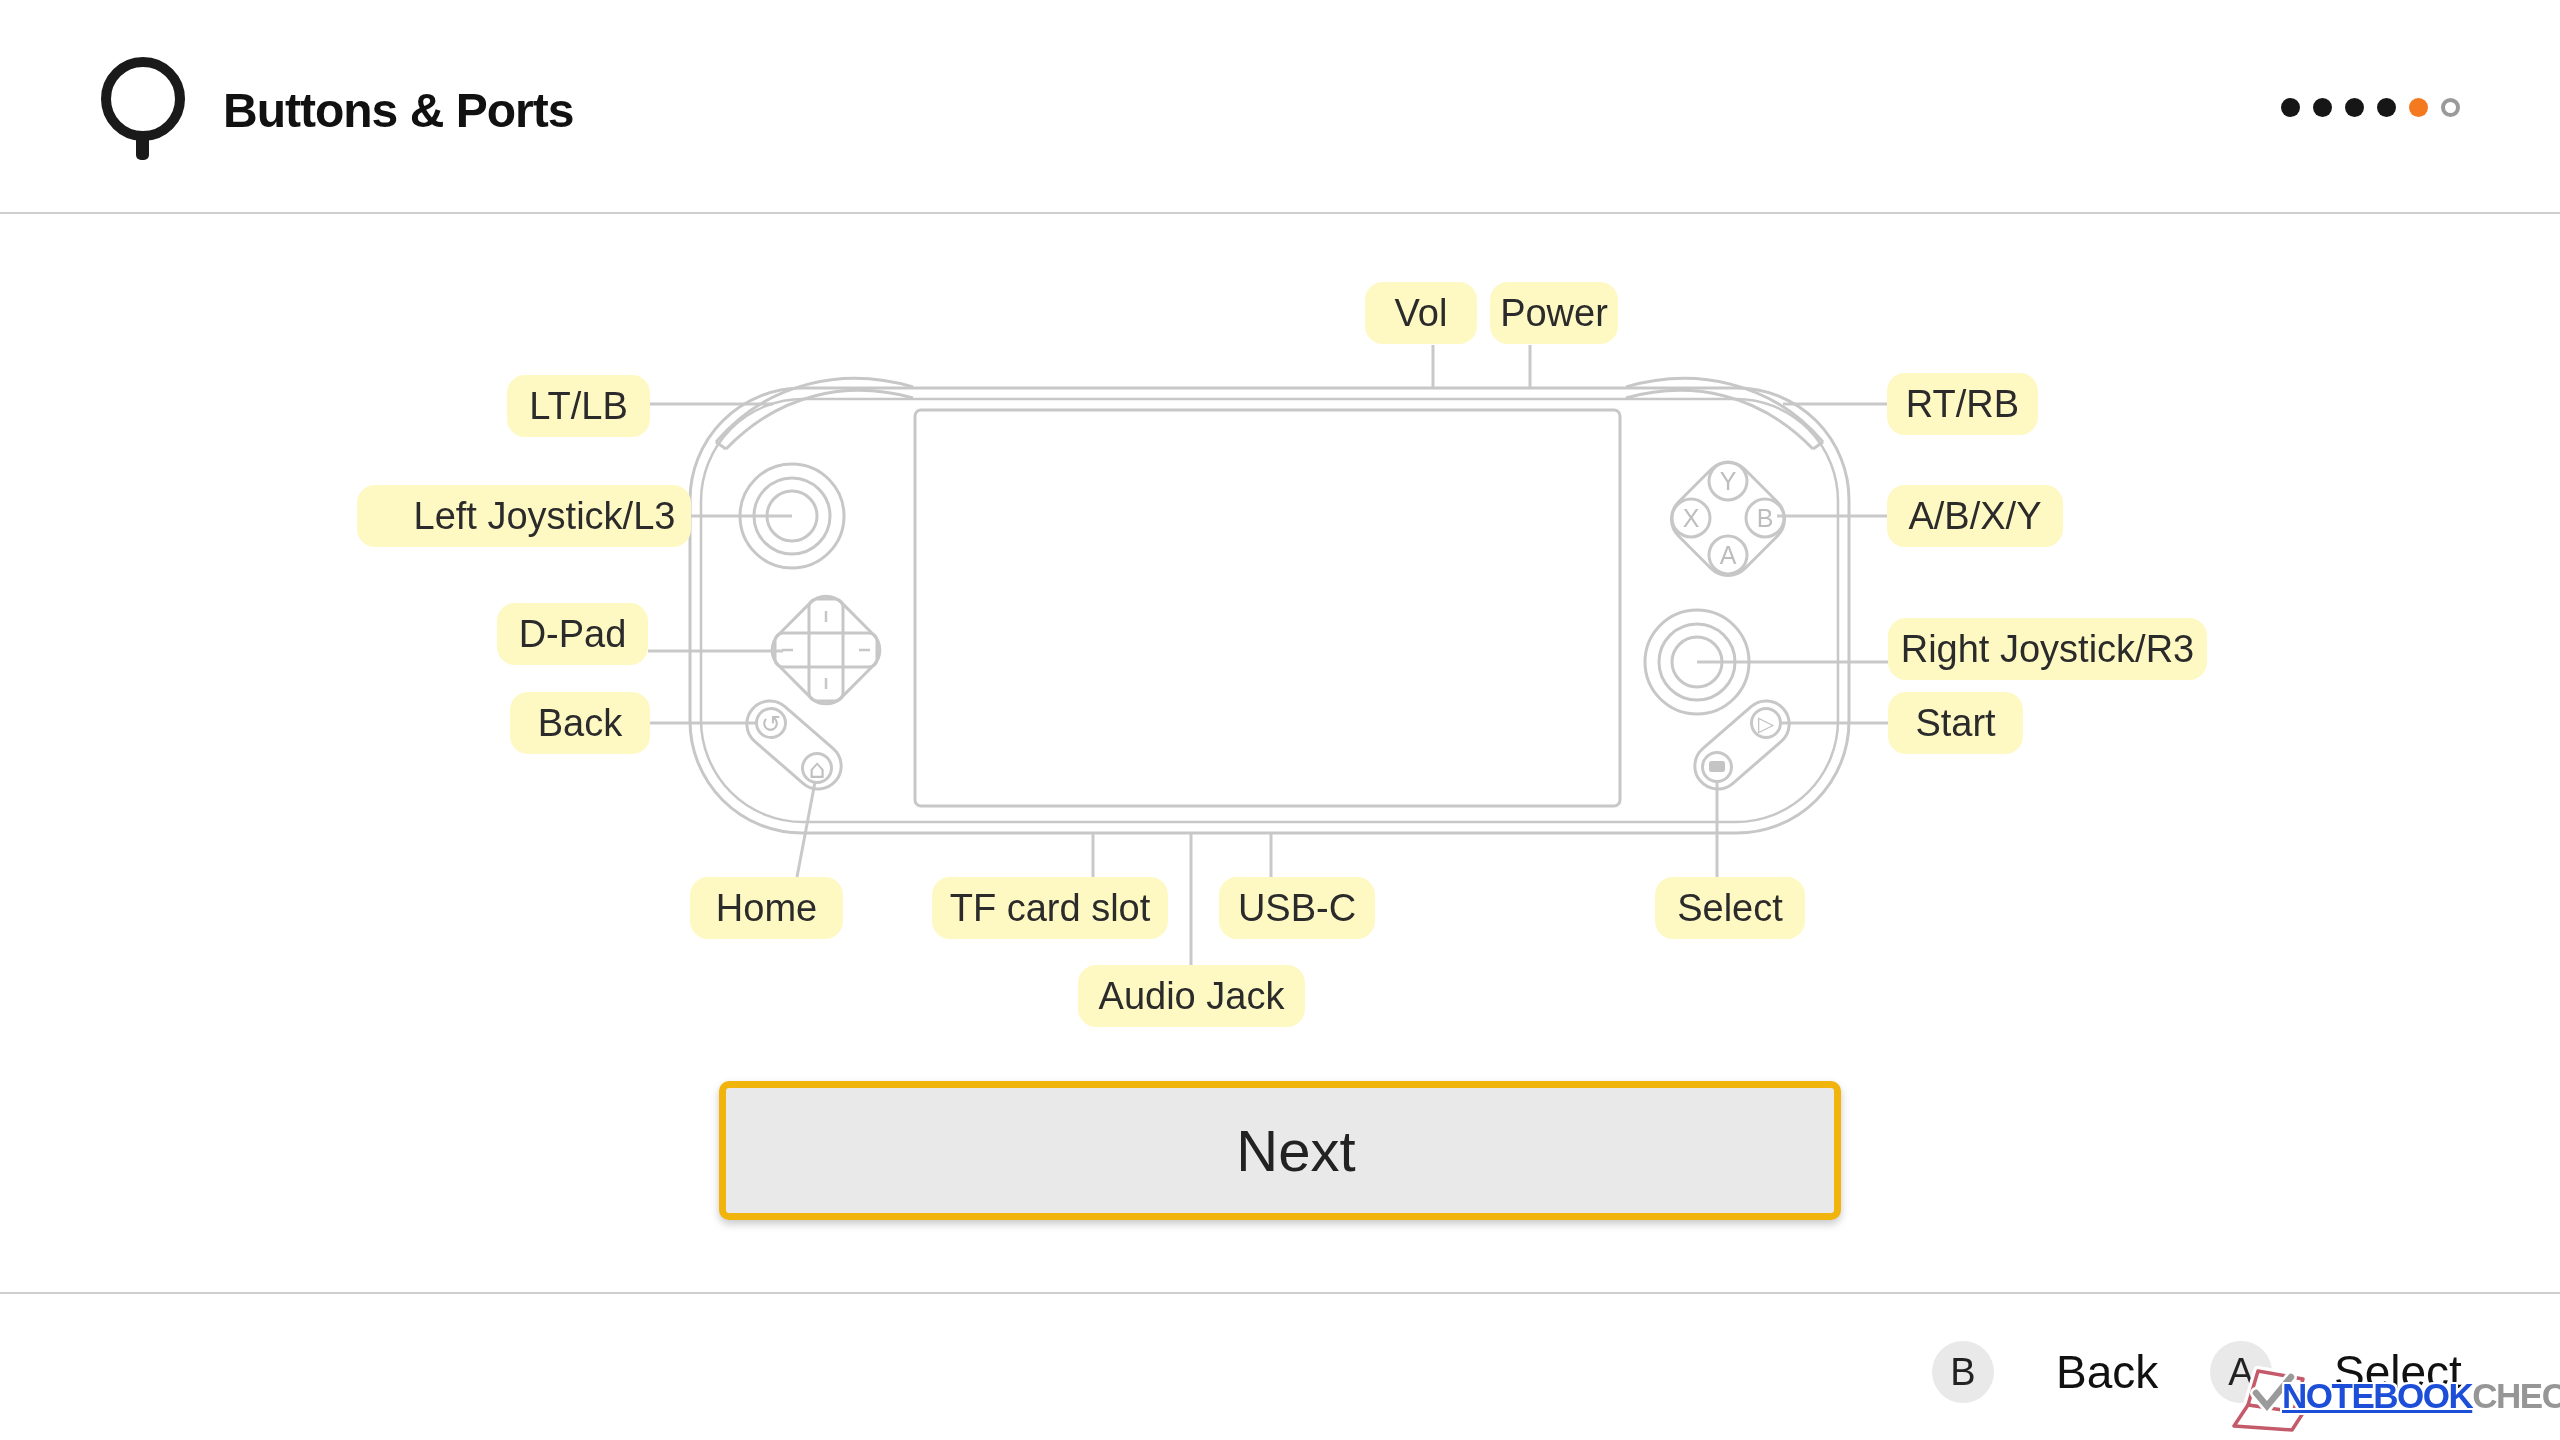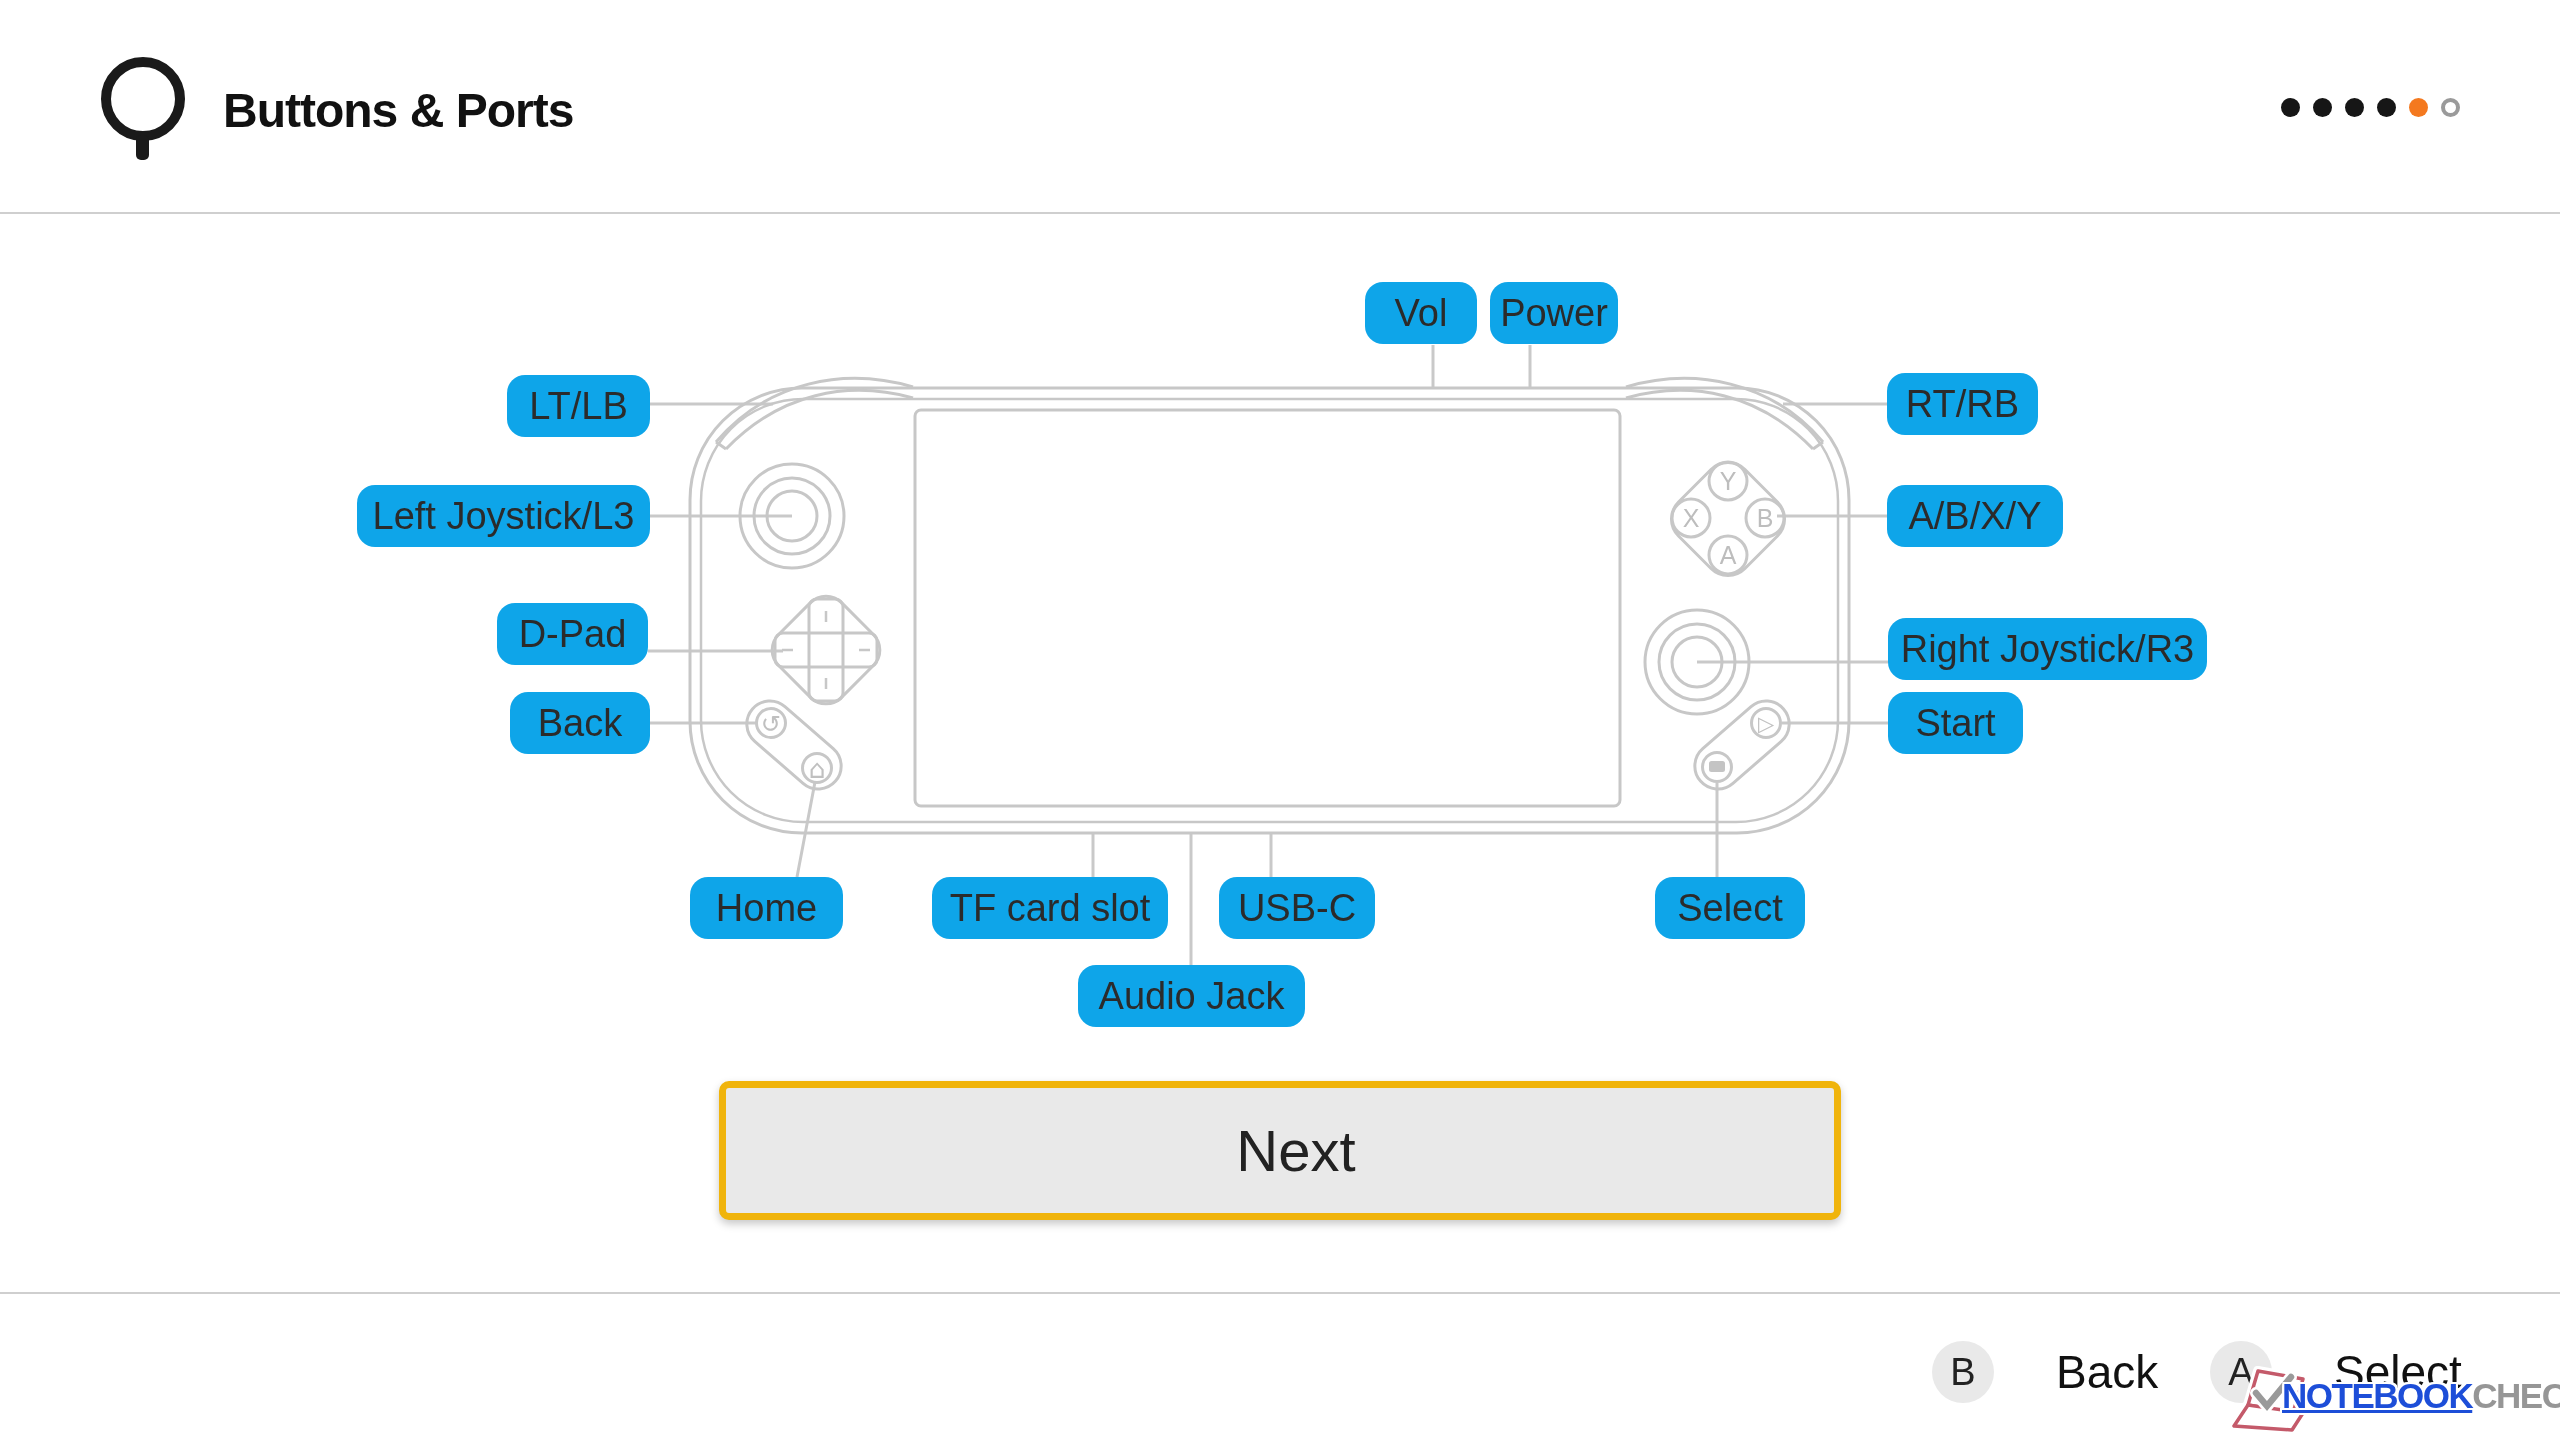--- a/index.html
+++ b/index.html
@@ -18,21 +18,21 @@
   .dot.filled{background:#161616;}
   .dot.active{background:#f4791f;}
   .dot.empty{background:#fff;border:4px solid #9a9a9a;}
   .divider{position:absolute;left:0;width:2560px;height:2px;background:#cfcfcf;}
   #divider-top{top:212px;}
   #divider-bottom{top:1292px;}
 
   
   #device-svg{position:absolute;left:0;top:0;}
   .pill{
-    position:absolute;height:62px;background:#0ea5e9;border-radius:18px;
+    position:absolute;height:62px;background:#fef9c3;border-radius:18px;
     display:flex;align-items:center;justify-content:center;
     font-size:38px;color:#2b2b2b;white-space:nowrap;
   }
   .glyph{font-family:"DejaVu Sans",sans-serif;}
 
   
   .next-btn{
     position:absolute;left:719px;top:1081px;width:1122px;height:139px;box-sizing:border-box;
     background:#e9e9e9;border:7px solid #f0b40c;border-radius:10px;
     display:flex;align-items:center;justify-content:center;
@@ -150,21 +150,21 @@
       <text x="771" y="732" font-size="24">↺</text>
       <text x="817" y="778" font-size="26">⌂</text>
       <text x="1766" y="731" font-size="21">▷</text>
     </g>
     <rect x="1709" y="761" width="16" height="11" rx="2.5" fill="#c4c4c4" stroke="none"></rect>
   </svg>
 
   <div class="pill" style="left:1365px;top:282px;width:112px;">Vol</div>
   <div class="pill" style="left:1490px;top:282px;width:128px;">Power</div>
   <div class="pill" style="left:507px;top:375px;width:143px;">LT/LB</div>
-  <div class="pill" style="left:357px;top:485px;width:293px;">Left Joystick/L3</div>
+  <div class="pill" style="left:357px;top:485px;width:293px;padding-left:41px;">Left Joystick/L3</div>
   <div class="pill" style="left:497px;top:603px;width:151px;">D-Pad</div>
   <div class="pill" style="left:510px;top:692px;width:140px;">Back</div>
   <div class="pill" style="left:1887px;top:373px;width:151px;">RT/RB</div>
   <div class="pill" style="left:1887px;top:485px;width:176px;">A/B/X/Y</div>
   <div class="pill" style="left:1888px;top:618px;width:319px;">Right Joystick/R3</div>
   <div class="pill" style="left:1888px;top:692px;width:135px;">Start</div>
   <div class="pill" style="left:690px;top:877px;width:153px;">Home</div>
   <div class="pill" style="left:932px;top:877px;width:236px;">TF card slot</div>
   <div class="pill" style="left:1219px;top:877px;width:156px;">USB-C</div>
   <div class="pill" style="left:1655px;top:877px;width:150px;text-align:center;">Select</div>

